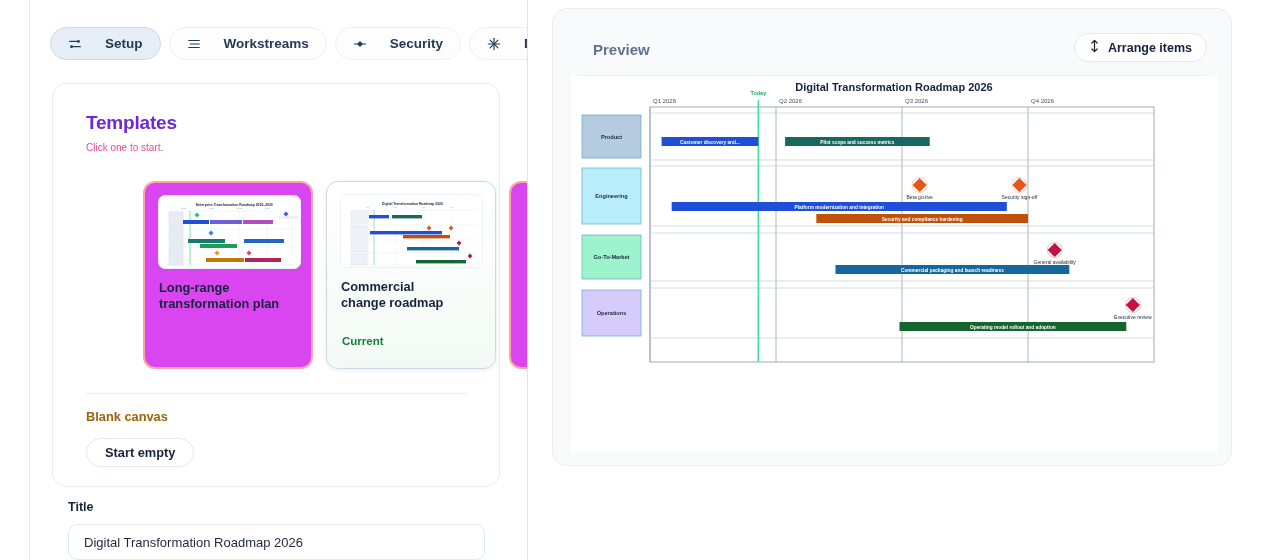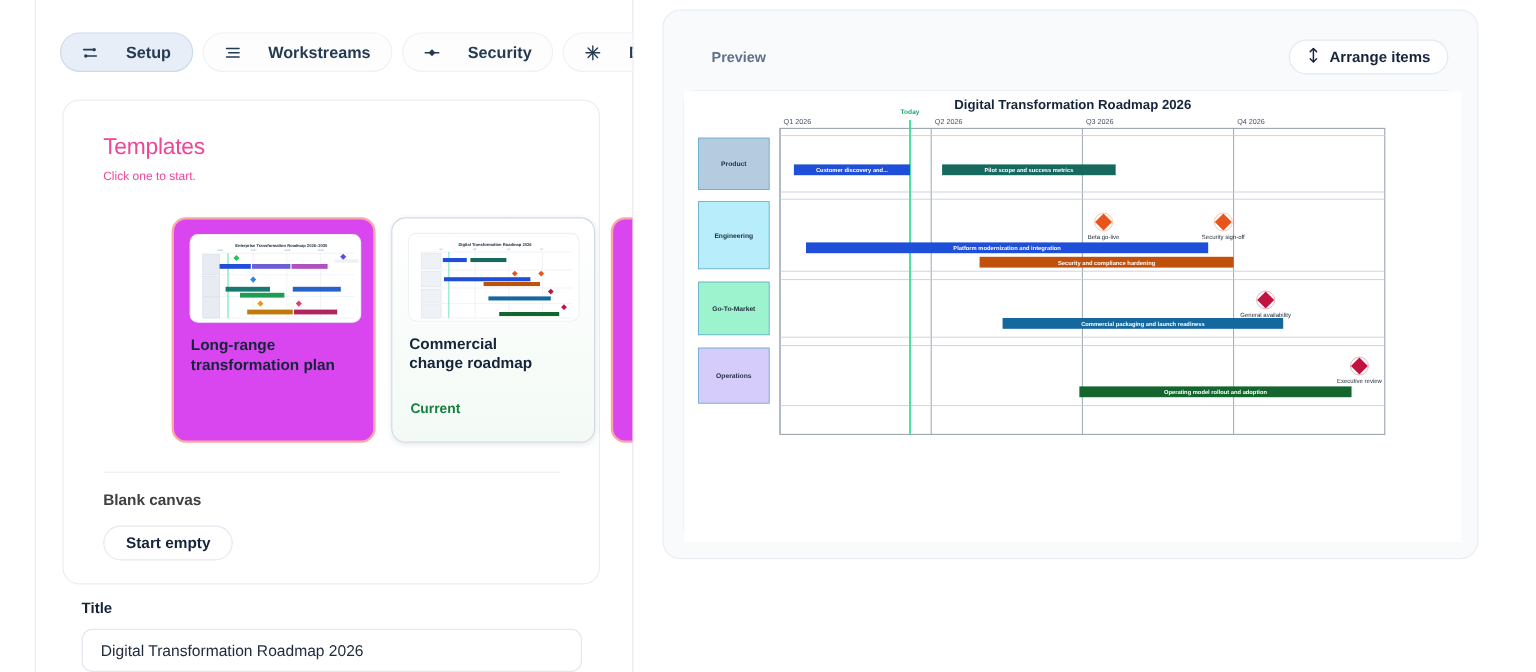--- a/index.html
+++ b/index.html
@@ -40,21 +40,21 @@
   .tab svg { display:block; }
 
   
   .templates-card {
     position: absolute; left: 52px; top: 83px;
     width: 448px; height: 404px;
     background: #ffffff;
     border: 1px solid #e9edf3;
     border-radius: 14px;
   }
-  .tpl-title { position:absolute; left:33px; top:28px; font-size:19px; font-weight:normal; color:#ec4899; letter-spacing:-0.2px;}
+  .tpl-title { position:absolute; left:33px; top:28px; font-size:19px; font-weight:bold; color:#6d28d9; letter-spacing:-0.2px;}
   .tpl-sub { position:absolute; left:33px; top:58px; font-size:10px; color:#ec4899; }
 
   .tpl-row { position:absolute; left:33px; top:97px; right:0; height:188px; }
   .tpl-card {
     position:absolute; top:0;
     width:170px; height:188px;
     border:2px solid #fca5a5; border-radius:12px;
     background:#d946ef;
   }
   .tpl-card.sel {
@@ -67,21 +67,21 @@
   .tpl-card.c3 { left: 423px; }
 
   .thumb { position:absolute; left:13px; top:12px; width:143px; height:74px;
            border:1px solid #edf0f4; border-radius:7px; background:#fff; overflow:hidden; }
   .thumb svg { display:block; }
   .tpl-name { position:absolute; left:14px; top:97px; width:150px;
               font-size:12.8px; font-weight:bold; line-height:16px; color:#16243b; }
   .badge-current { position:absolute; left:15px; top:153px; font-size:11.5px; font-weight:bold; color:#15803d; }
 
   .divider { position:absolute; left:33px; top:309px; width:381px; height:1px; background:#eceff4; }
-  .blank-label { position:absolute; left:33px; top:325px; font-size:12.8px; font-weight:bold; color:#404040; }
+  .blank-label { position:absolute; left:33px; top:325px; font-size:12.8px; font-weight:bold; color:#a16207; }
   .start-empty {
     position:absolute; left:33px; top:354px;
     height:29px; padding:0 18px;
     display:flex; align-items:center;
     border:1px solid #e4e9f0; border-radius:15px;
     background:#fff; font-size:12.8px; font-weight:bold; color:#16243b;
     cursor:pointer;
   }
 
   .title-label { position:absolute; left:68px; top:500px; font-size:12.5px; font-weight:bold; color:#16243b; }
@@ -94,21 +94,21 @@
     font-size:13px; color:#1e293b; outline:none;
   }
 
   
   .right-panel { position:relative; width:752px; height:560px; background:#ffffff; }
   .preview-shell {
     position:absolute; left:24px; top:8px;
     width:680px; height:458px;
     background:#f8fafc; border:1px solid #eaeef4; border-radius:15px;
   }
-  .preview-label { position:absolute; left:40px; top:32px; font-size:12px; font-weight:bold; color:#61718a; }
+  .preview-label { position:absolute; left:40px; top:32px; font-size:15px; font-weight:bold; color:#61718a; }
   .arrange-btn {
     position:absolute; right:24px; top:24px;
     height:29px; padding:0 14px; display:flex; align-items:center; gap:8px;
     border:1px solid #e4e9f0; border-radius:15px; background:#fff;
     font-size:12.5px; font-weight:bold; color:#16243b; cursor:pointer;
   }
   .canvas-card {
     position:absolute; left:16px; top:66px;
     width:648px; height:376px;
     background:#fff; border:1px solid #eef1f5; border-radius:12px;

